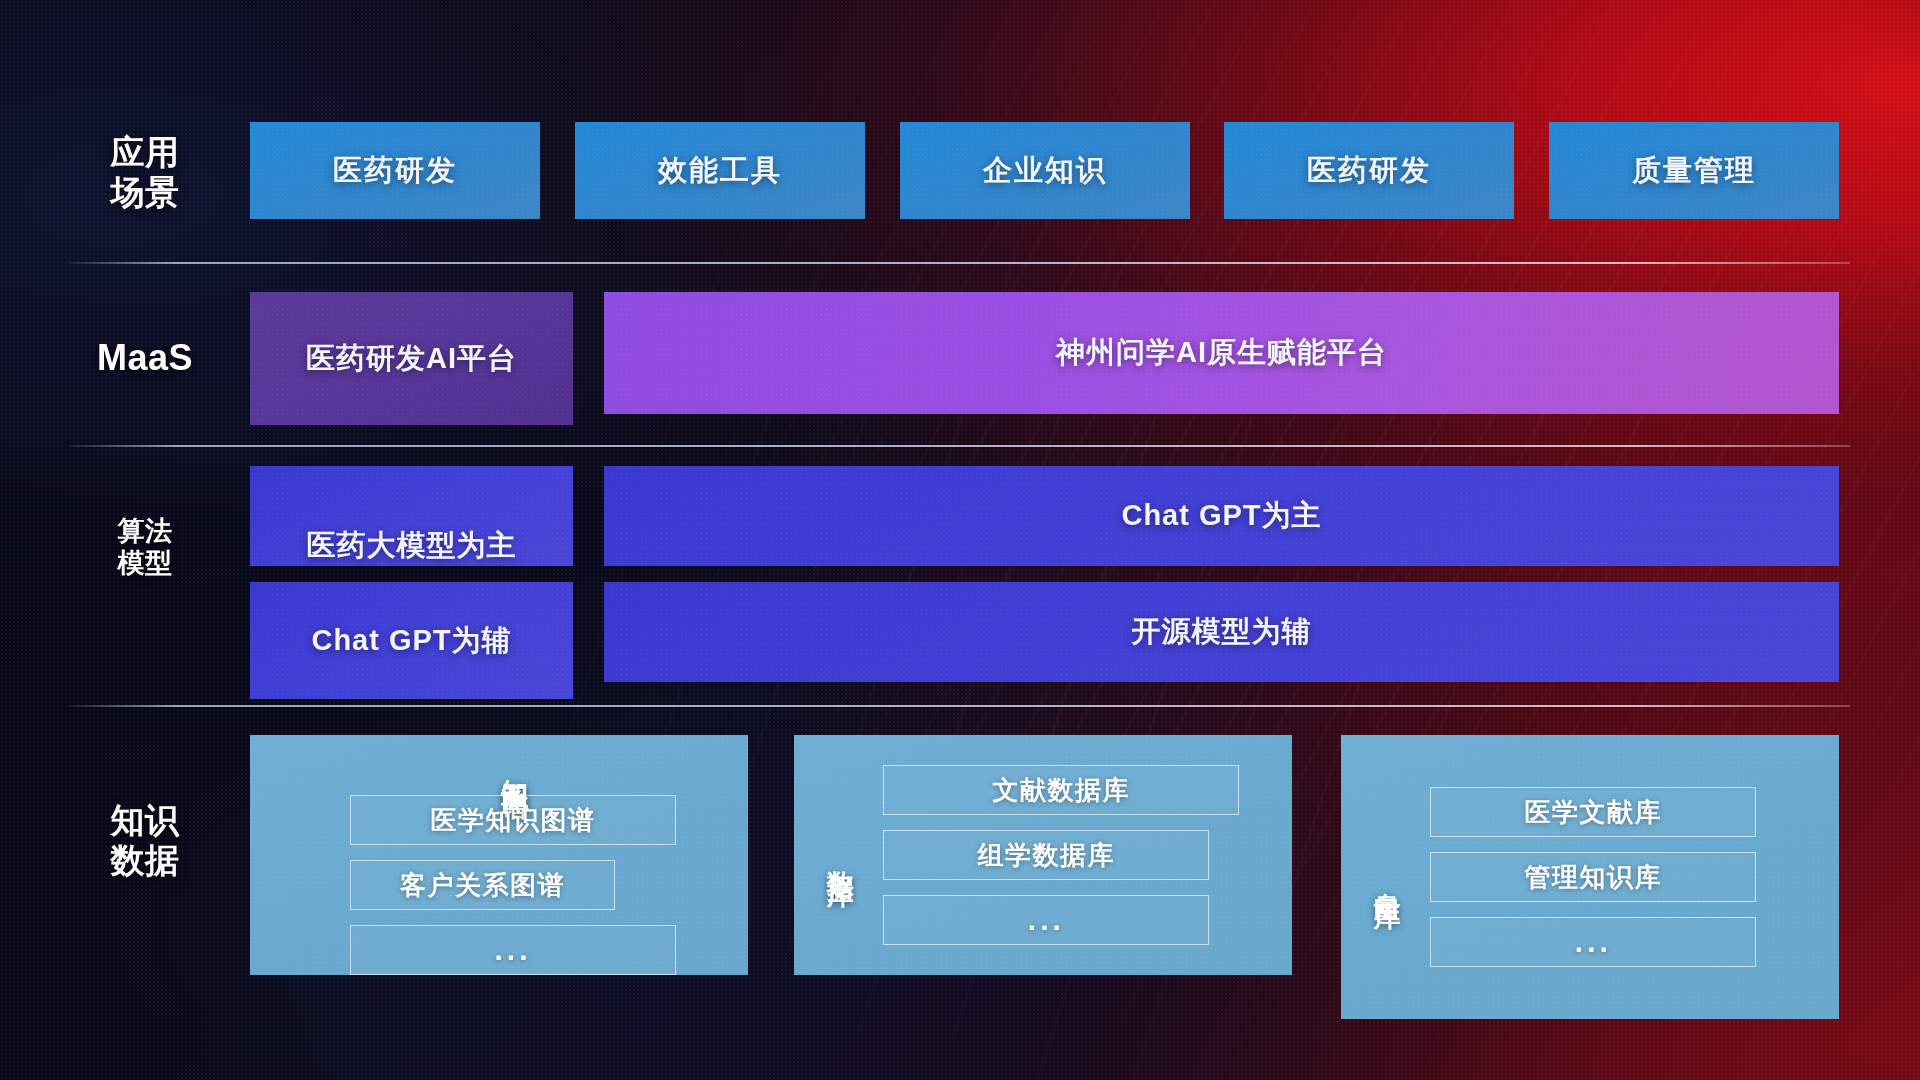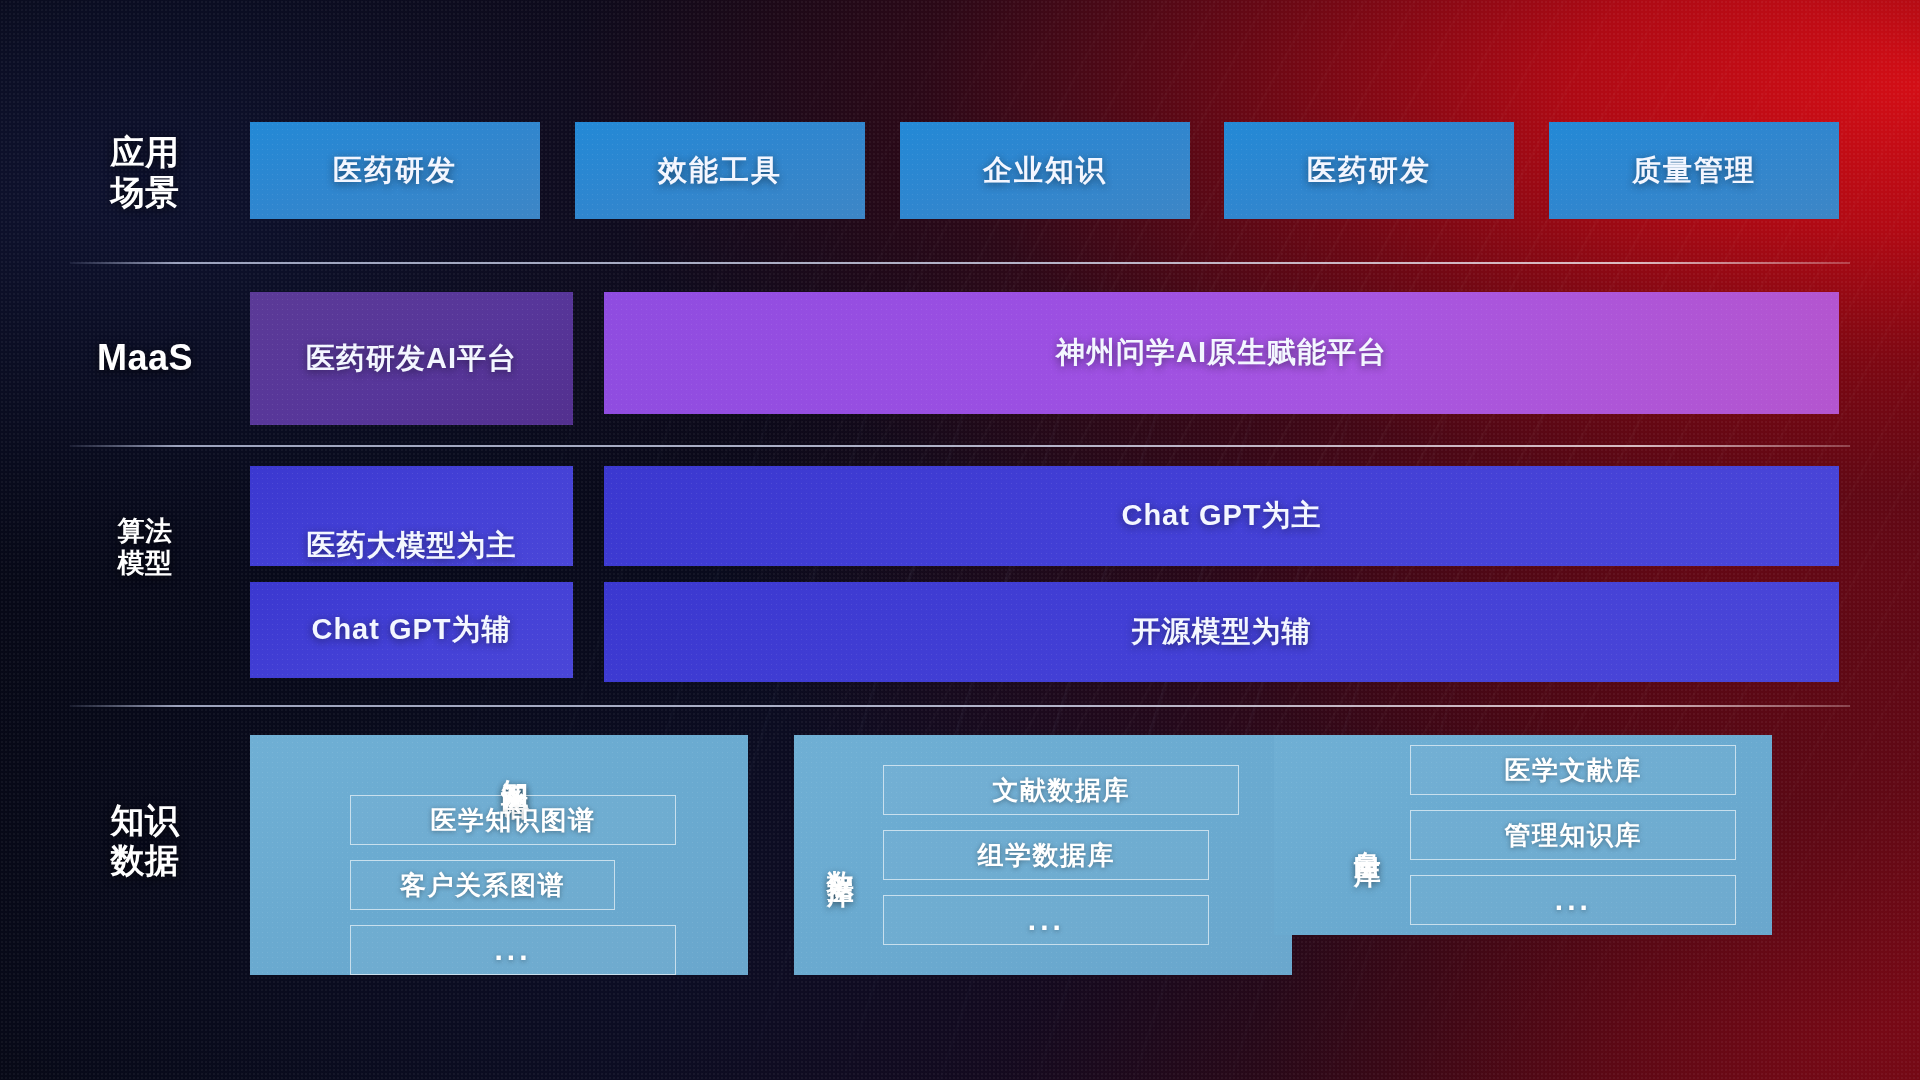--- a/index.html
+++ b/index.html
@@ -179,21 +179,21 @@
     <div class="row-label" style="left:70px;top:516px;width:150px;font-size:27px;">算法
 模型</div>
 
     <div class="box algo-box" style="left:250px;top:466px;width:323px;height:100px;align-items:flex-end;">
       <span>医药大模型为主</span>
     </div>
     <div class="box algo-box" style="left:604px;top:466px;width:1235px;height:100px;">
       <span>Chat GPT为主</span>
     </div>
 
-    <div class="box algo-box" style="left:250px;top:582px;width:323px;height:96px;">
+    <div class="box algo-box" style="left:250px;top:582px;width:323px;height:117px;">
       <span>Chat GPT为辅</span>
     </div>
     <div class="box algo-box" style="left:604px;top:582px;width:1235px;height:100px;">
       <span>开源模型为辅</span>
     </div>
 
     <div class="divider" style="top:705px;"></div>
 
     <div class="row-label" style="left:70px;top:800px;width:150px;font-size:34px;">知识
 数据</div>
@@ -209,21 +209,21 @@
 
     <div class="kcard" style="left:794px;top:735px;width:498px;height:240px;">
       <div class="kcard-title" style="margin-left:30px;height:175px;">数据库</div>
       <div class="kcard-items" style="margin-left:28px;gap:15px;">
         <div class="kitem" style="width:356px;height:50px;">文献数据库</div>
         <div class="kitem" style="width:326px;height:50px;">组学数据库</div>
         <div class="kitem ellipsis" style="width:326px;height:50px;">...</div>
       </div>
     </div>
 
-    <div class="kcard" style="left:1274px;top:735px;width:498px;height:200px;padding-left:47px;">
+    <div class="kcard" style="left:1341px;top:735px;width:498px;height:284px;">
       <div class="kcard-title" style="margin-left:30px;height:175px;">向量库</div>
       <div class="kcard-items" style="margin-left:28px;gap:15px;">
         <div class="kitem" style="width:326px;height:50px;">医学文献库</div>
         <div class="kitem" style="width:326px;height:50px;">管理知识库</div>
         <div class="kitem ellipsis" style="width:326px;height:50px;">...</div>
       </div>
     </div>
 
   </div>
 </div>

